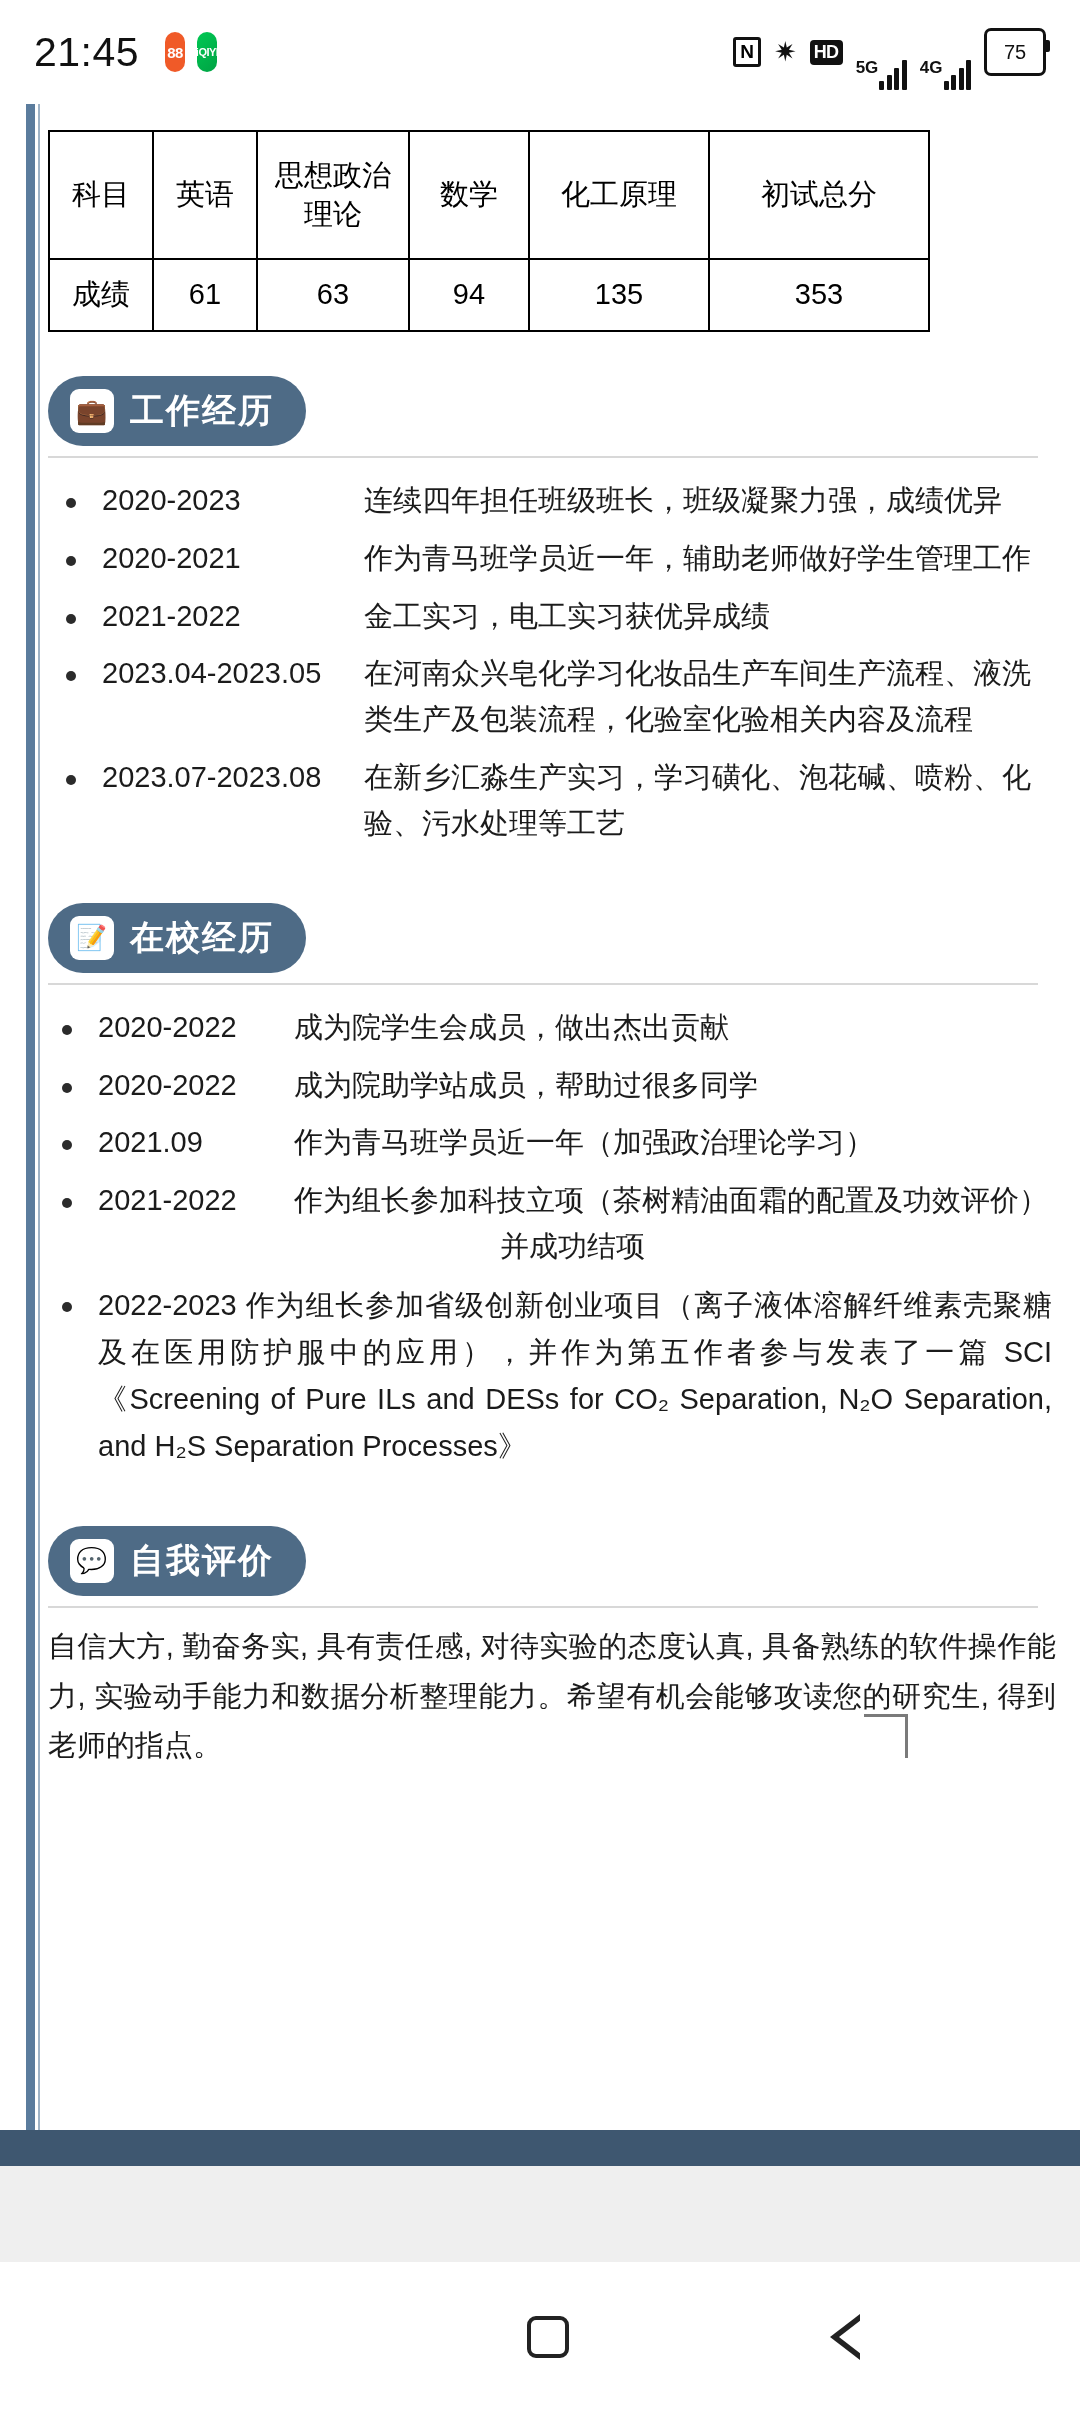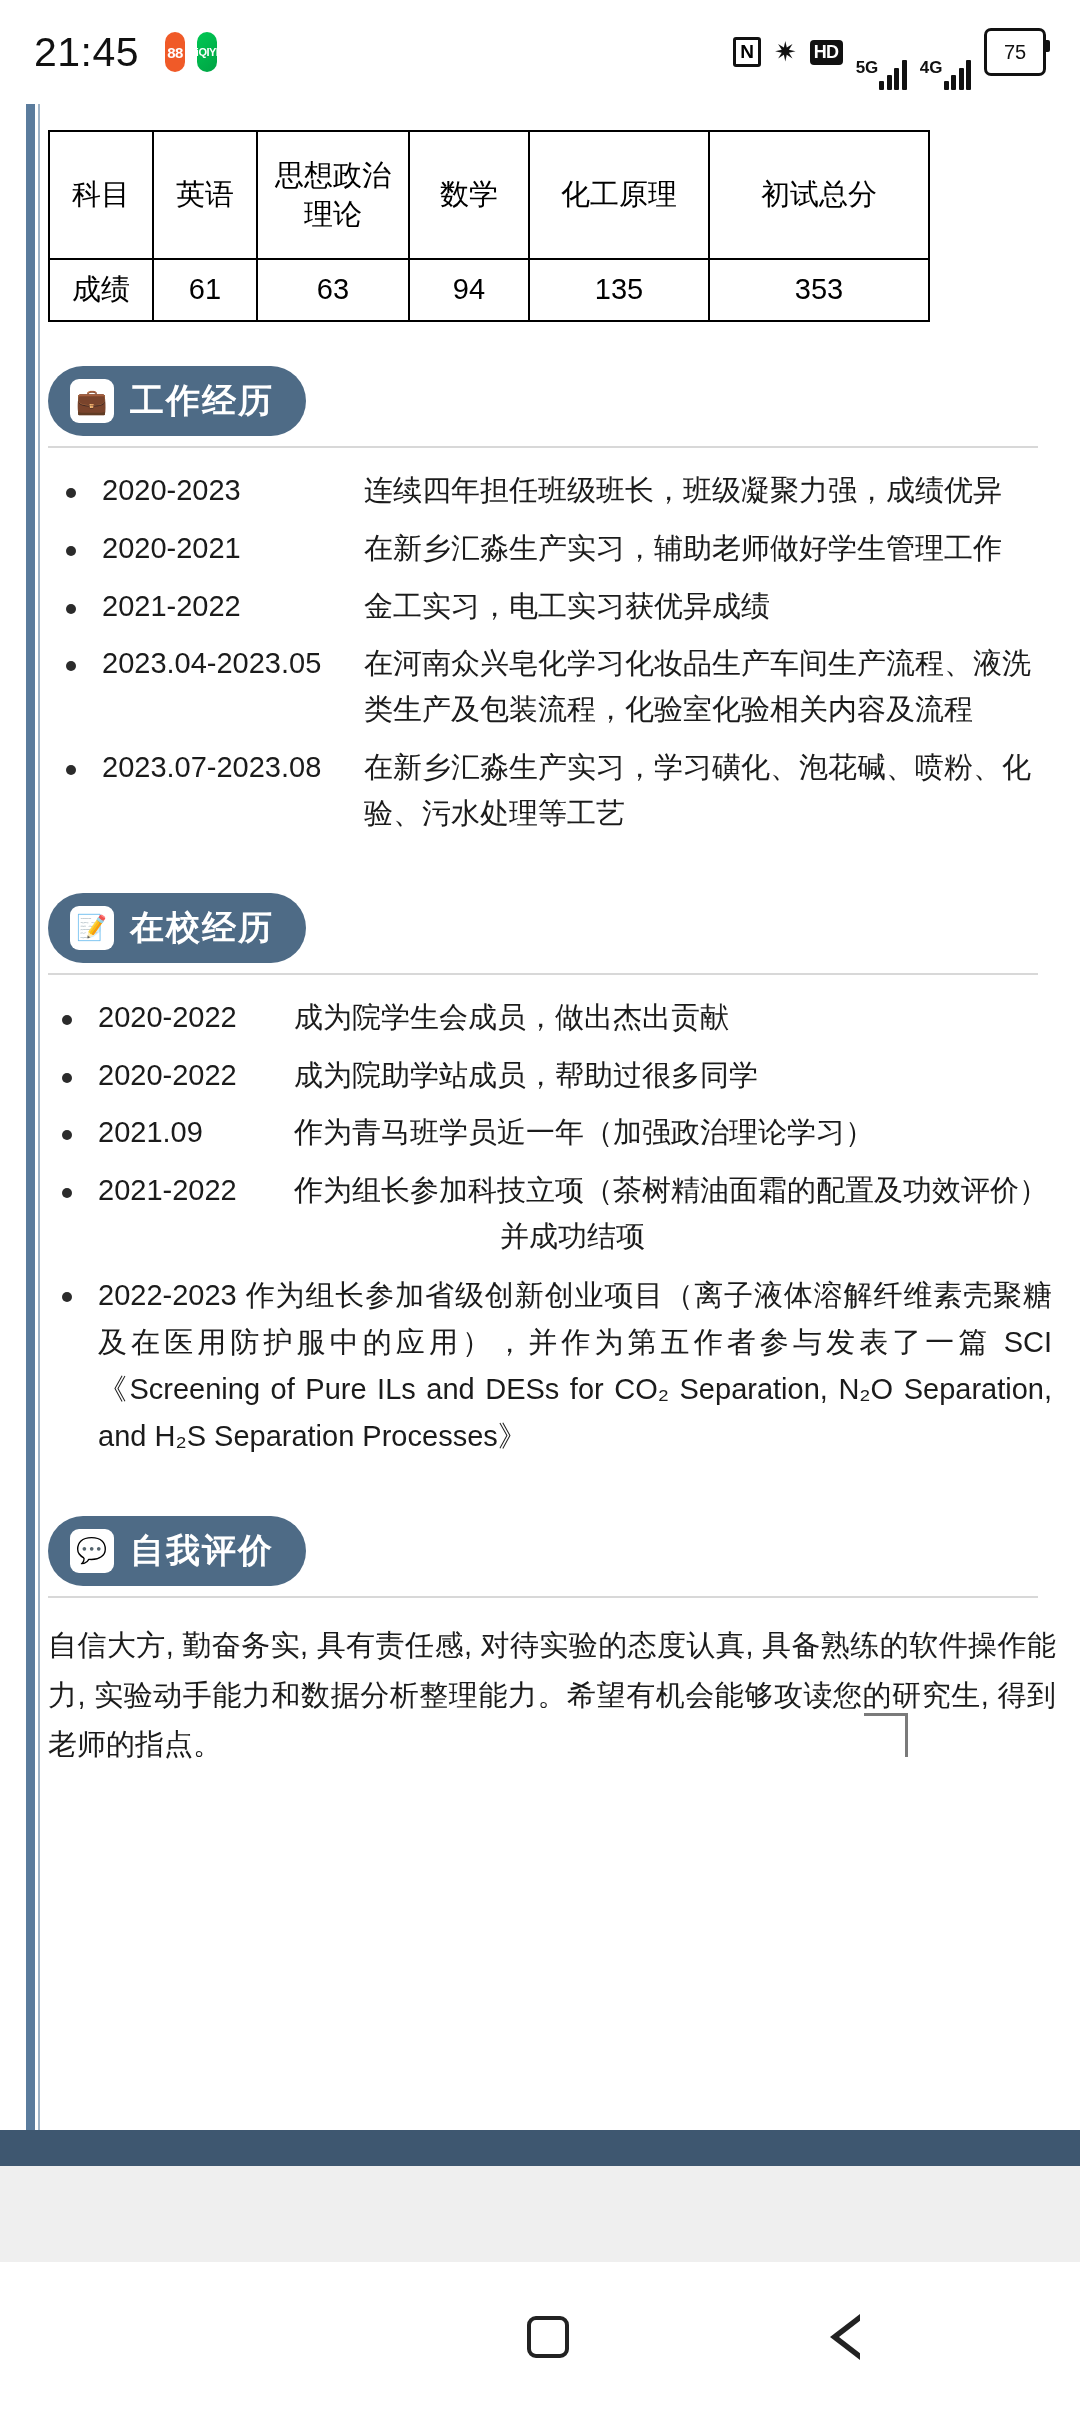--- a/index.html
+++ b/index.html
@@ -125,21 +125,21 @@
   table.score td {
     border: 2px solid #000;
     text-align: center;
     vertical-align: middle;
     font-size: 29px;
     color: #000;
     padding: 6px 4px;
     line-height: 1.35;
   }
   table.score tr.head td { height: 128px; }
-  table.score tr.body td { height: 62px; }
+  table.score tr.body td { height: 72px; }
   .c0 { width: 104px; }
   .c1 { width: 104px; }
   .c2 { width: 152px; }
   .c3 { width: 120px; }
   .c4 { width: 180px; }
   .c5 { width: 220px; }
 
   
   .sec-head {
     display: inline-flex;
@@ -202,21 +202,21 @@
   .longblock {
     font-size: 29px;
     line-height: 1.62;
     color: #1b1b1b;
     text-align: justify;
     padding-right: 6px;
   }
 
   
   .eval {
-    margin-top: 23px;
+    margin-top: 14px;
     font-size: 29px;
     line-height: 1.72;
     color: #1b1b1b;
     text-align: justify;
     padding-right: 2px;
   }
   .cursor-mark {
     position: absolute;
     right: 150px;
     width: 44px; height: 44px;
@@ -337,21 +337,21 @@
 
       <ul class="blist">
         <li>
           <span class="dot"></span>
           <span class="w-date">2020-2023</span>
           <span class="w-text">连续四年担任班级班长，班级凝聚力强，成绩优异</span>
         </li>
         <li>
           <span class="dot"></span>
           <span class="w-date">2020-2021</span>
-          <span class="w-text">在新乡汇淼生产实习，辅助老师做好学生管理工作</span>
+          <span class="w-text">作为青马班学员近一年，辅助老师做好学生管理工作</span>
         </li>
         <li>
           <span class="dot"></span>
           <span class="w-date">2021-2022</span>
           <span class="w-text">金工实习，电工实习获优异成绩</span>
         </li>
         <li>
           <span class="dot"></span>
           <span class="w-date">2023.04-2023.05</span>
           <span class="w-text">在河南众兴皂化学习化妆品生产车间生产流程、液洗类生产及包装流程，化验室化验相关内容及流程</span>

